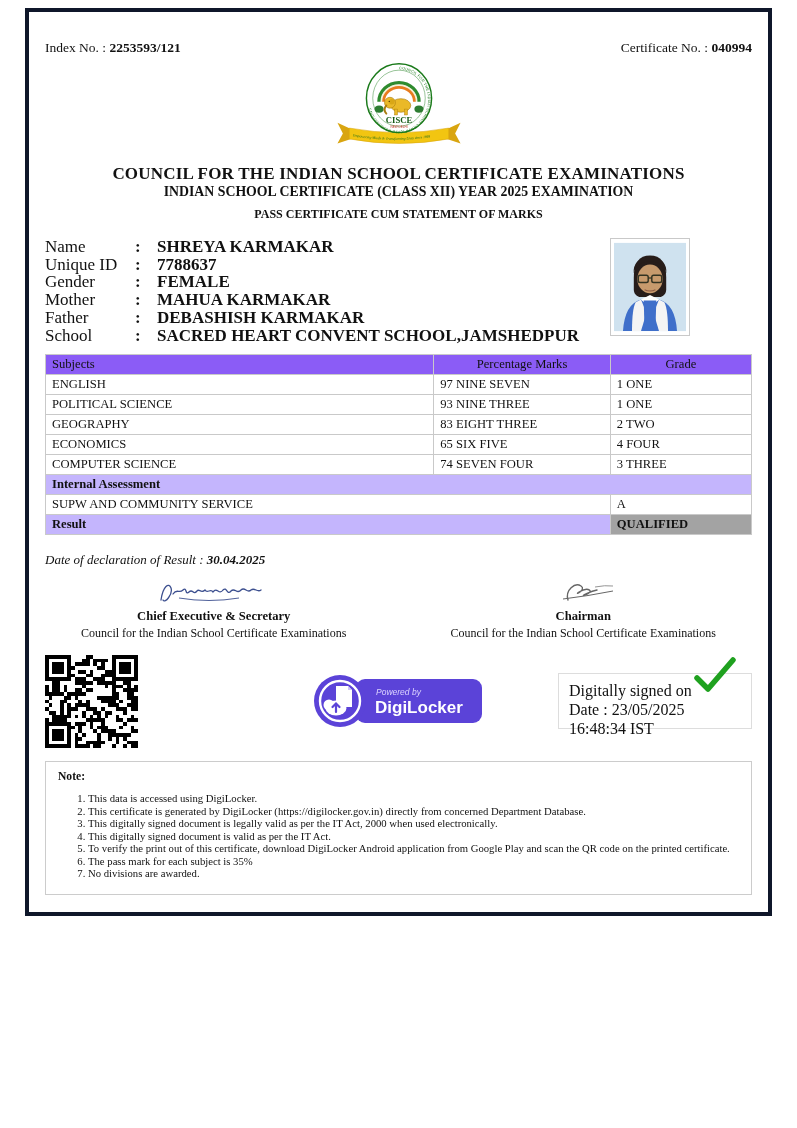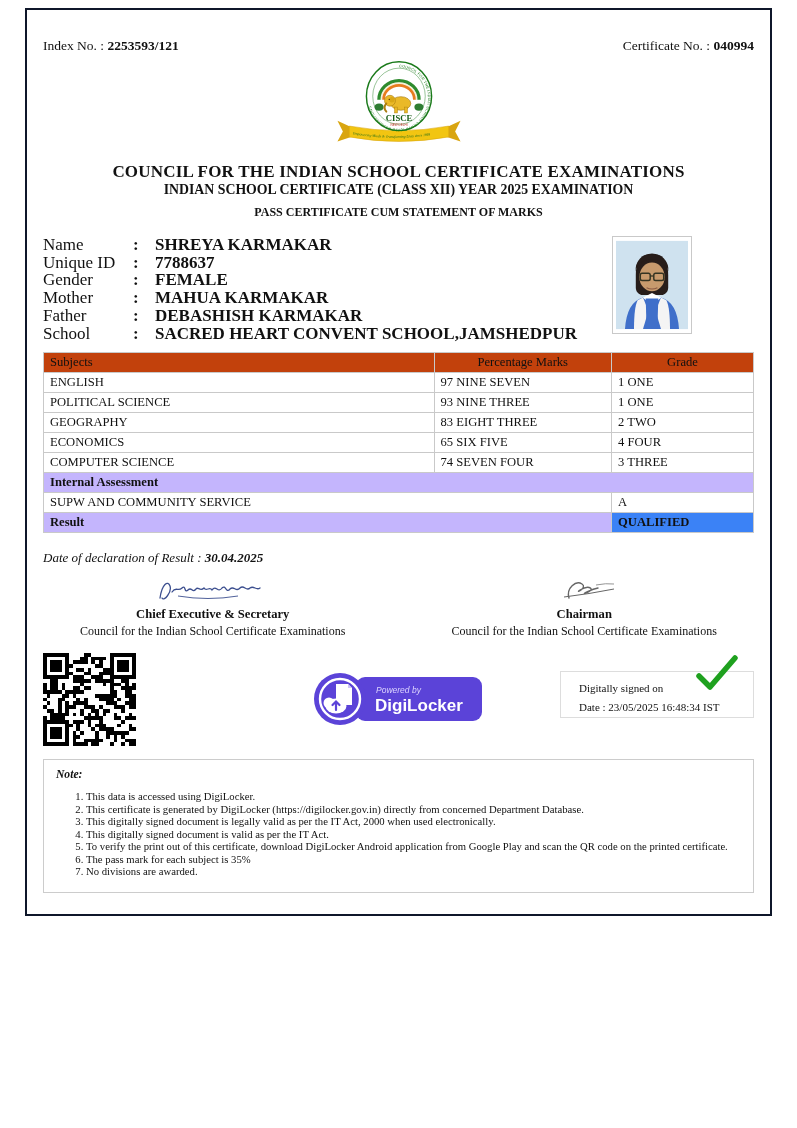--- a/index.html
+++ b/index.html
@@ -3,21 +3,21 @@
 <meta charset="utf-8">
 <style>
   * { margin:0; padding:0; box-sizing:border-box; }
   html,body { background:#fff; }
   body {
     width:797px; height:1128px; position:relative;
     font-family:"Liberation Serif", serif; color:#111;
   }
   .certificate {
     position:absolute; left:25px; top:8px; width:747px; height:908px;
-    background:#fff; border:2px solid #0f172a; padding:0 16px;
+    background:#fff; border:4px solid #0f172a; padding:0 16px;
   }
   
   .hdr { display:flex; justify-content:space-between; margin-top:28px; font-size:13.5px; }
   .hdr b { font-weight:bold; }
   
   .logo-wrap { text-align:center; margin-top:6px; height:86px; }
   
   .t-main { text-align:center; font-size:17px; font-weight:bold; margin-top:16px; letter-spacing:.2px; }
   .t-exam { text-align:center; font-size:13.8px; font-weight:bold; margin-top:0; }
   .t-doc  { text-align:center; font-size:12px; font-weight:bold; margin-top:7px; }
@@ -31,21 +31,21 @@
     position:absolute; right:62px; top:0; width:80px; height:98px;
     border:1px solid #c9c9c9; background:#fff; padding:3px;
   }
   .photo svg { display:block; width:100%; height:100%; }
   
   .intro { font-size:12.6px; margin-top:14px; }
   table.marks { width:100%; border-collapse:collapse; margin-top:8px; font-size:12.6px; }
   table.marks th, table.marks td {
     border:1px solid #c9c9c9; height:20px; padding:0 6px; text-align:left; font-weight:normal;
   }
-  table.marks th { background:#c2410c; text-align:center;margin-left:20px; }
+  table.marks th { background:#8b5cf6; text-align:center;margin-left:20px; }
   table.marks col.c1{width:55%} table.marks col.c2{width:25%} table.marks col.c3{width:20%}
   tr.band td { background:#c4b5fd; font-weight:bold; }
   td.center { text-align:center; }
   td.bold { font-weight:bold; }
   
   .decl { margin-top:17px; font-size:13px;font-style:italic; }
   .decl b { font-weight:bold; }
   .sigs { display:flex; margin-top:10px;gap:32px; }
   .sig { width:50%; text-align:center; }
   .sig .scribble { height:30px; }
@@ -53,27 +53,27 @@
   .sig-org { font-size:12px; margin-top:2px; }
   
   .verify { position:relative; height:100px; margin-top:14px; }
   #qr { position:absolute; left:0; top:0; width:93px; height:93px;
         display:grid; grid-template-columns:repeat(25,1fr); grid-template-rows:repeat(25,1fr);
         background:#fff; }
   #qr i { display:block; }
   #qr i.d { background:#000; }
   .dl-badge { position:absolute; left:50%; transform:translateX(-50%); top:18px; }
   .signed-box {
-    position:absolute; right:0; top:18px; width:194px; height:47px;
-    border:1px solid #ddd; padding:7px 18px; font-size:11px; line-height:19px;
+    position:absolute; right:0; top:18px; width:194px; height:56px;
+    border:1px solid #ddd; padding:7px 10px; font-size:16px; line-height:19px;
   }
   .signed-check { position:absolute; right:14px; top:-18px; }
   
   .note-box { border:1px solid #ccc; margin-top:6px; padding:8px 12px 14px 12px; }
-  .note-head { font-size:11.6px; font-weight:bold;font-style:italic; }
+  .note-head { font-size:11.6px; font-weight:bold; }
   .note-box ol { margin:9px 0 0 30px; font-size:10.7px; line-height:12.2px; }
   .note-box li { margin-bottom:.35px; }
 </style>
 </head>
 <body>
 
 <div class="certificate">
 
   <div class="hdr">
     <div>
@@ -226,21 +226,21 @@
       </tr>
       <tr class="band">
         <td colspan="3">Internal Assessment</td>
       </tr>
       <tr>
         <td colspan="2">SUPW AND COMMUNITY SERVICE</td>
         <td class="center">A</td>
       </tr>
       <tr class="band">
         <td colspan="2">Result</td>
-        <td class="center bold" style="background:#3b82f6">QUALIFIED</td>
+        <td class="center bold" style="background:#a3a3a3">QUALIFIED</td>
       </tr>
     </tbody>
   </table>
 
   <div class="decl">
     <span>Date of declaration of Result :</span>
     <b>30.04.2025</b>
   </div>
 
   <div class="sigs">

